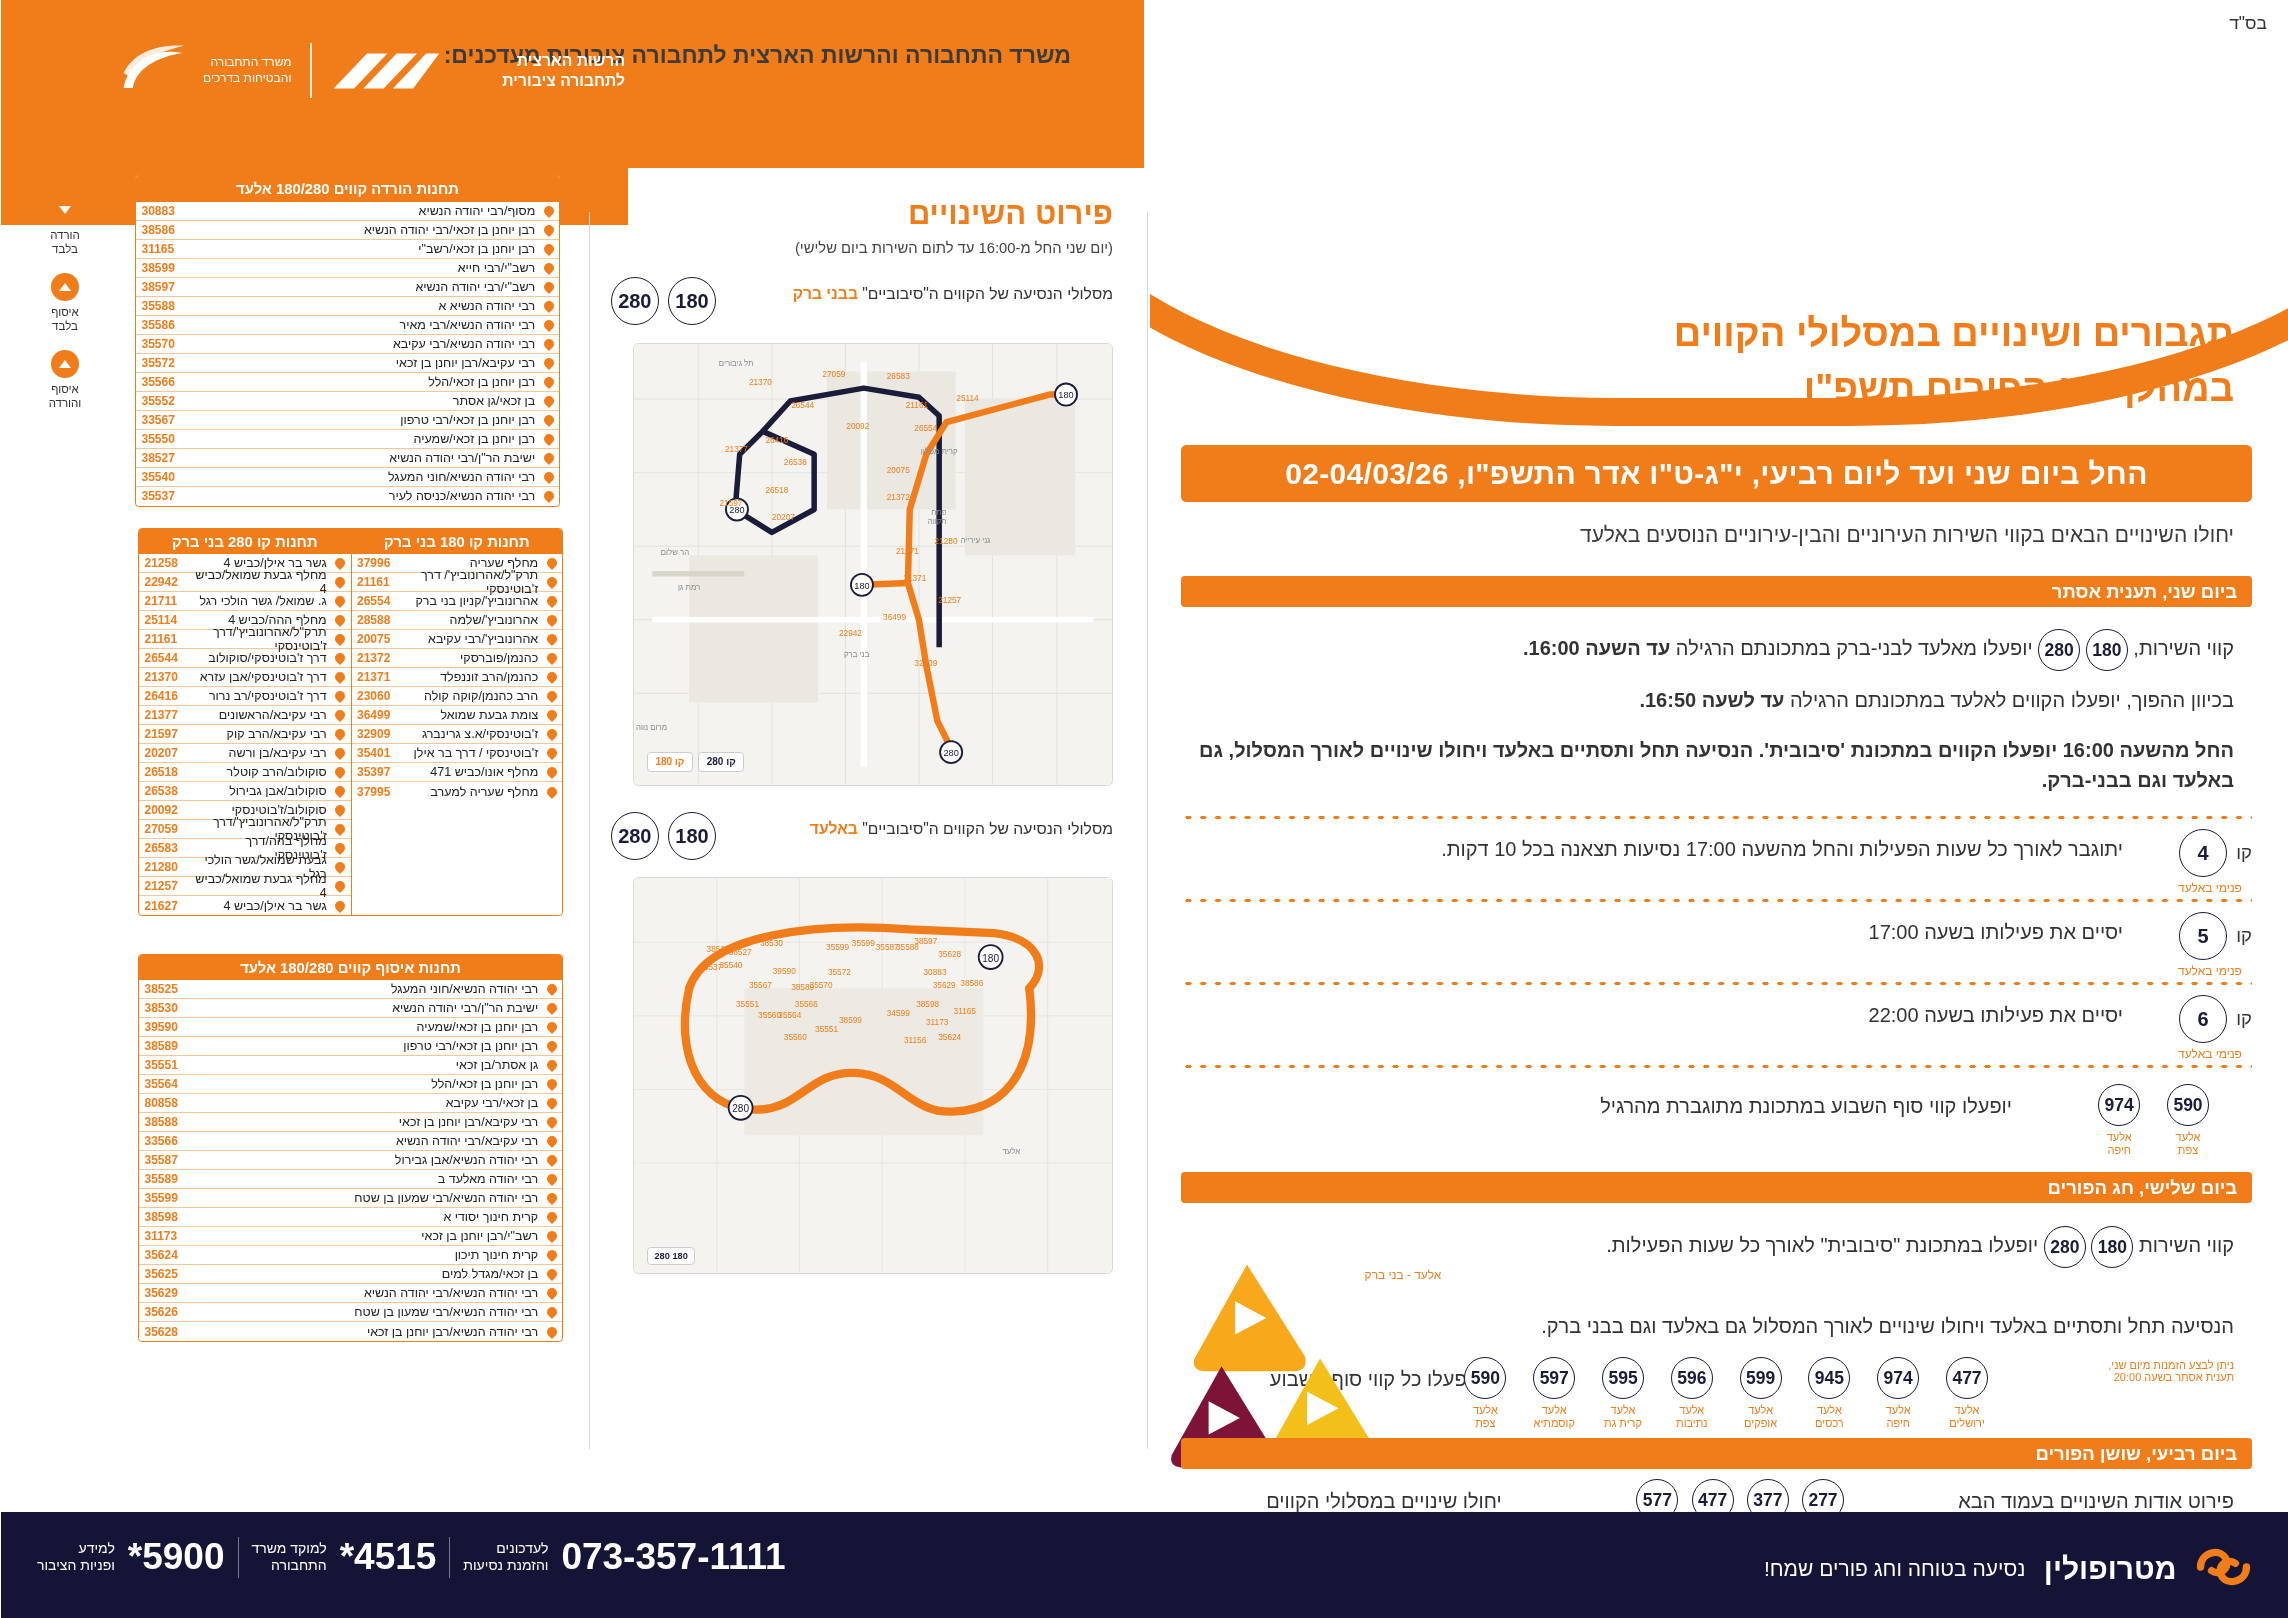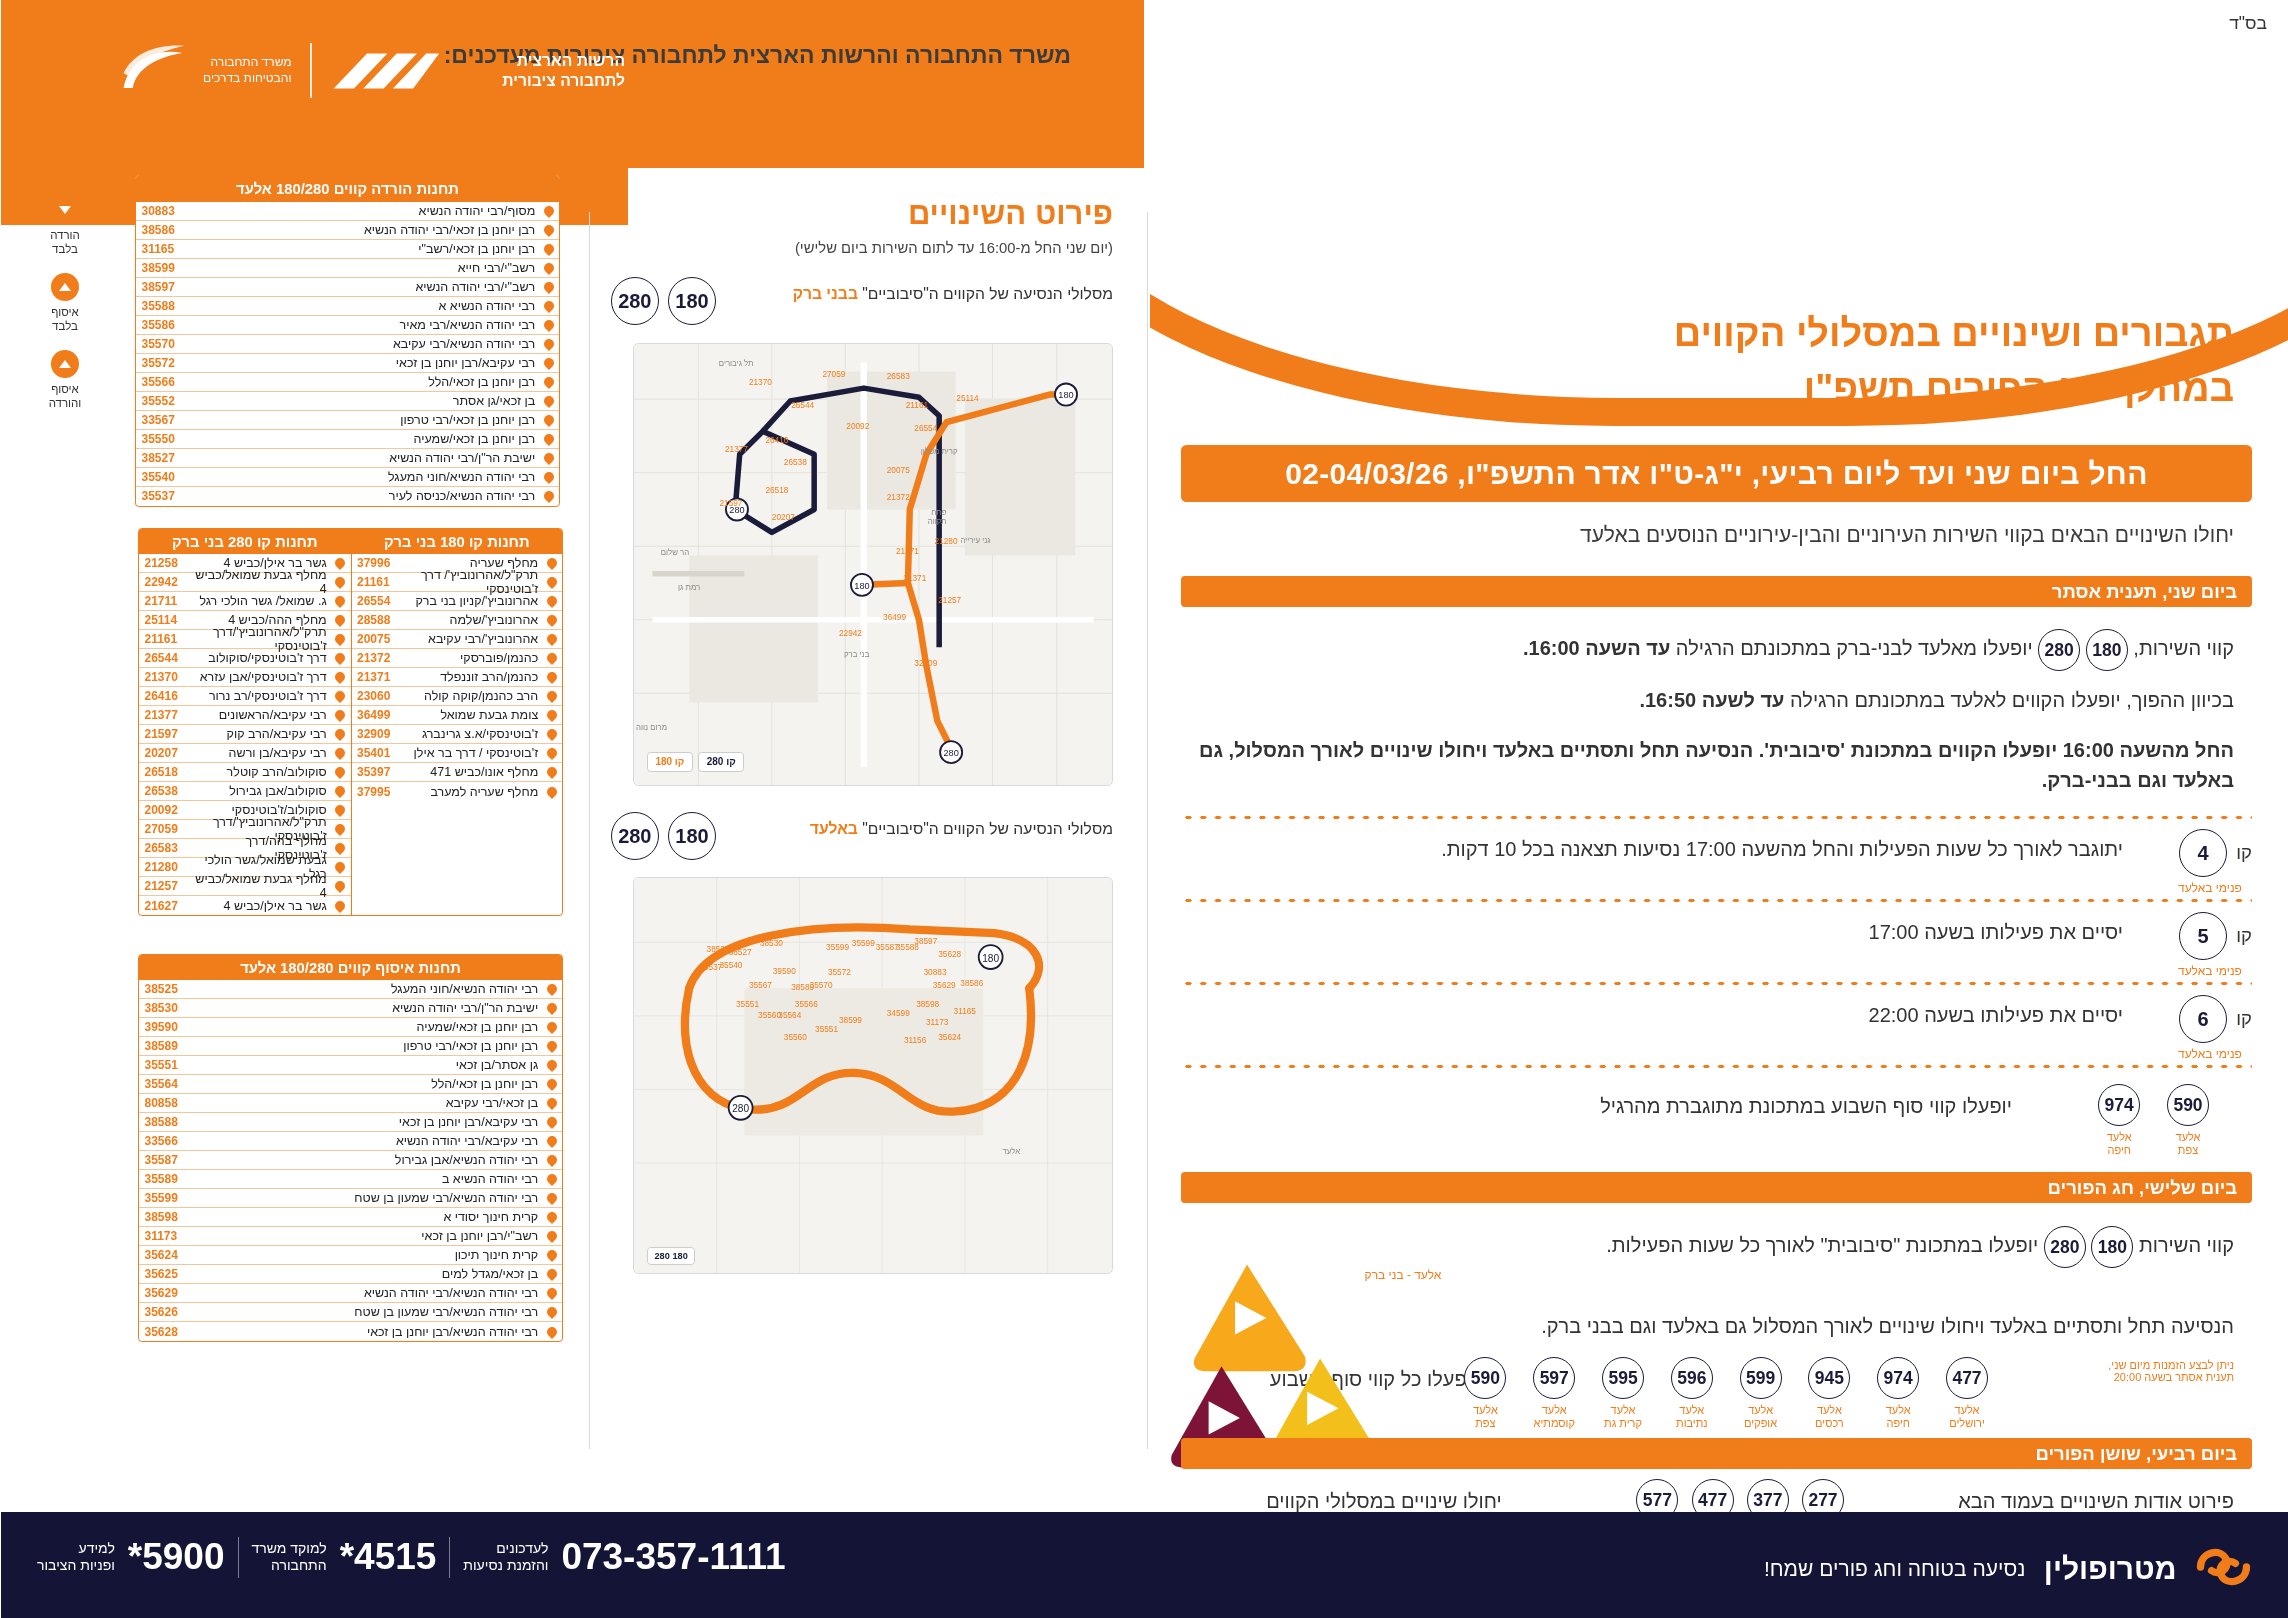--- a/index.html
+++ b/index.html
@@ -846,21 +846,21 @@
             <span class="nm">רבי עקיבא/רבי יהודה הנשיא</span>
             <span class="code">33566</span>
           </div>
           <div class="tbl-row">
             <span class="pin"></span>
             <span class="nm">רבי יהודה הנשיא/אבן גבירול</span>
             <span class="code">35587</span>
           </div>
           <div class="tbl-row">
             <span class="pin"></span>
-            <span class="nm">רבי יהודה הנשיא ב</span>
+            <span class="nm">רבי יהודה מאלעד ב</span>
             <span class="code">35589</span>
           </div>
           <div class="tbl-row">
             <span class="pin"></span>
             <span class="nm">רבי יהודה הנשיא/רבי שמעון בן שטח</span>
             <span class="code">35599</span>
           </div>
           <div class="tbl-row">
             <span class="pin"></span>
             <span class="nm">קרית חינוך יסודי א</span>

